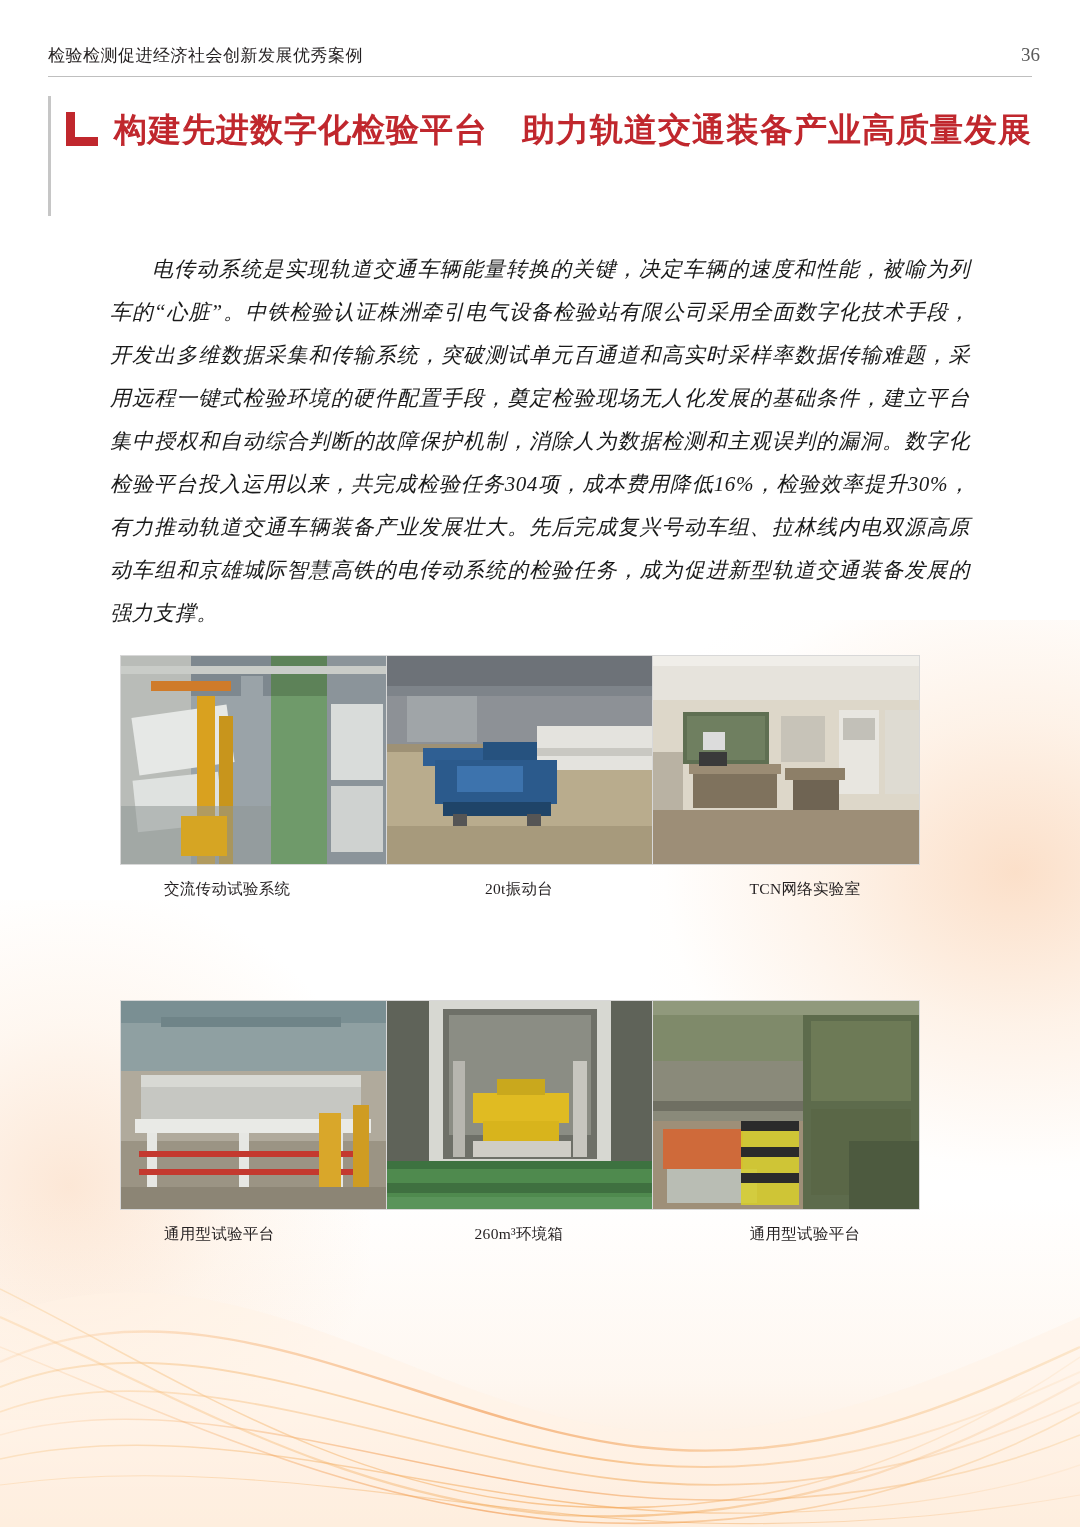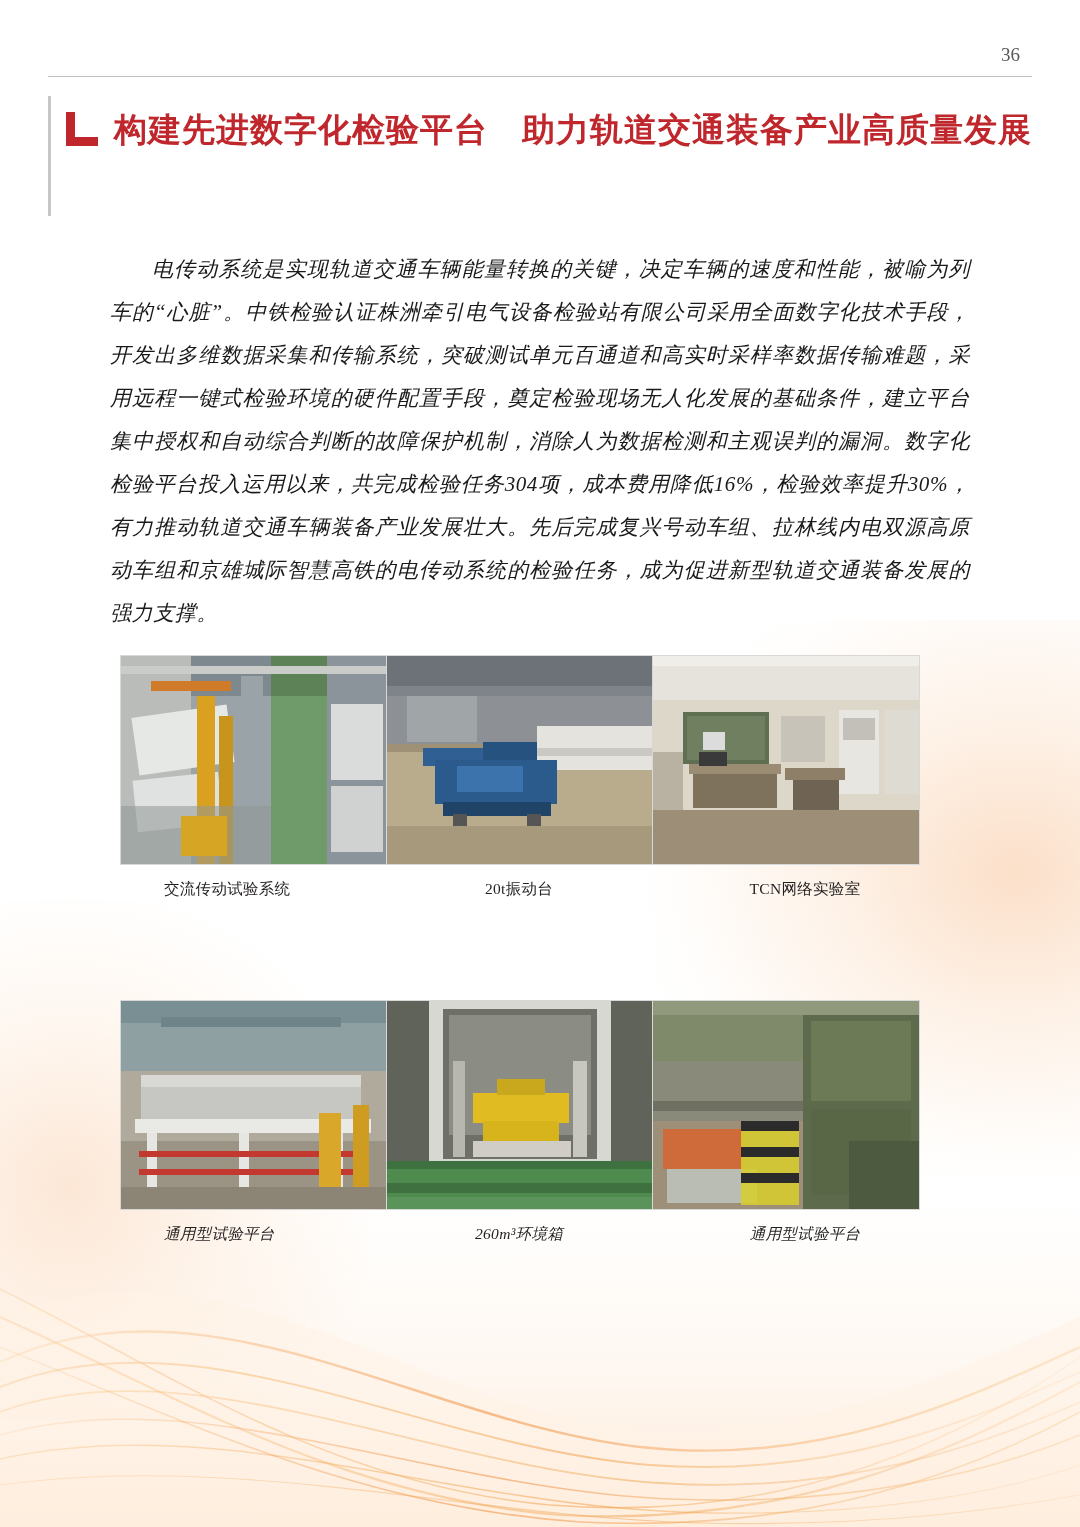--- a/index.html
+++ b/index.html
@@ -67,21 +67,21 @@
     position: absolute;
     left: 48px;
     top: 44px;
     font-size: 17px;
     color: #231f20;
     letter-spacing: 0.5px;
     white-space: nowrap;
   }
   .header-page-number {
     position: absolute;
-    right: 60px;
+    right: 40px;
     top: 44px;
     font-size: 19px;
     color: #595959;
   }
   .header-rule {
     position: absolute;
     left: 48px;
     top: 76px;
     width: 984px;
     height: 1px;
@@ -172,21 +172,21 @@
 
   
   .figure-grid {
     position: absolute;
     display: flex;
     width: 840px;
     left: 120px;
     z-index: 3;
   }
   #figure-grid-1 { top: 655px; }
-  #figure-grid-2 { top: 1000px; font-style: italic; }
+  #figure-grid-2 { top: 1000px; }
 
   .figure {
     width: 266px;
   }
   .figure-image {
     width: 266px;
     height: 208px;
     border: 1px solid #d8d8d8;
     position: relative;
     overflow: hidden;
@@ -236,20 +236,21 @@
     <path d="M0,238 C200,182 430,292 670,302 C850,310 990,275 1080,238" fill="none" stroke="url(#wg1)" stroke-width="1.6"></path>
     <path d="M0,262 C220,214 440,306 680,315 C860,322 1000,296 1080,268" fill="none" stroke="url(#wg2)" stroke-width="1.4"></path>
     <path d="M0,120 C180,200 340,300 560,318 C780,330 940,262 1080,185" fill="none" stroke="url(#wg3)" stroke-width="2.2"></path>
     <path d="M0,150 C190,226 360,310 580,325 C800,336 960,280 1080,215" fill="none" stroke="url(#wg1)" stroke-width="1.6"></path>
     <path d="M0,92 C170,176 330,288 550,308 C780,326 950,250 1080,160" fill="none" stroke="url(#wg2)" stroke-width="1.5"></path>
     <path d="M0,288 C240,255 470,320 700,326 C880,330 1000,312 1080,298" fill="none" stroke="url(#wg3)" stroke-width="1.2"></path>
   </svg>
 </div>
 
 <div class="page-header">
+  <div class="header-title">检验检测促进经济社会创新发展优秀案例</div>
   <div class="header-page-number">36</div>
   <div class="header-rule"></div>
 </div>
 
 <div class="left-bar"></div>
 
 <div class="title-block">
   <div class="title-row">
     <div class="title-mark"></div>
     <div class="doc-title">构建先进数字化检验平台　助力轨道交通装备产业高质量发展</div>

